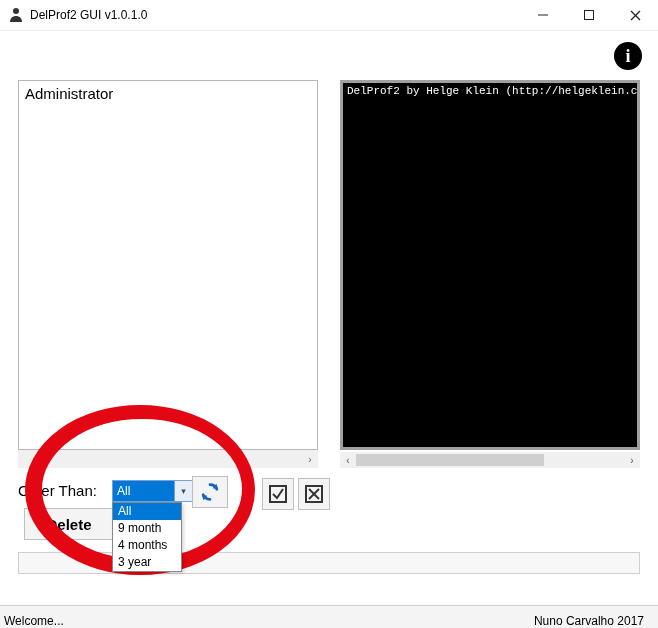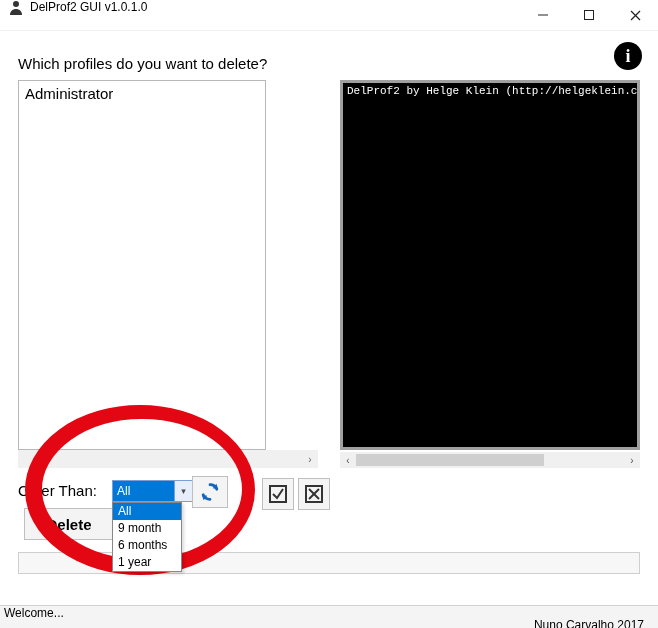--- a/index.html
+++ b/index.html
@@ -9,20 +9,21 @@
     height: 628px;
     font-family: "Segoe UI", Tahoma, sans-serif;
     font-size: 12px;
     background: #fff;
     overflow: hidden;
     position: relative;
   }
   .titlebar {
     height: 30px;
     display: flex;
+    align-items: center;
     background: #fff;
     border-bottom: 1px solid #f0f0f0;
   }
   .titlebar .app-icon {
     width: 16px; height: 16px;
     margin: 0 6px 0 8px;
     display: flex; align-items: center; justify-content: center;
   }
   .titlebar .title-text { flex: 0 0 auto; color: #000; }
   .titlebar .spacer { flex: 1 1 auto; }
@@ -42,21 +43,21 @@
     top: 30px; left: 0; right: 0; bottom: 0;
   }
   .section-label {
     position: absolute;
     font-size: 15px;
     color: #000;
   }
   .profiles-list {
     position: absolute;
     left: 18px; top: 50px;
-    width: 248px; height: 370px;
+    width: 300px; height: 370px;
     border: 1px solid #b8b8b8;
     background: #fff;
     box-sizing: border-box;
     padding: 4px 6px;
     font-size: 15px;
     overflow: auto;
   }
   .profiles-list .item { line-height: 18px; }
   .hscroll {
     position: absolute;
@@ -198,21 +199,21 @@
     background: #f7f7f7;
     box-sizing: border-box;
   }
   .statusbar {
     position: absolute;
     left: 0; right: 0; bottom: 0;
     height: 22px;
     border-top: 1px solid #d0d0d0;
     background: #f4f4f4;
     display: flex;
-    align-items: flex-start;
+    align-items: flex-end;
     font-size: 12px;
     color: #000;
   }
   .statusbar .left { padding-left: 4px; flex:1; }
   .statusbar .right { padding-right: 14px; margin-top: 12px; }
   .annot {
     position: absolute;
     pointer-events: none;
     z-index: 5;
   }
@@ -242,21 +243,20 @@
   <div class="win-btn">
     <svg width="11" height="11">
         <line x1="1" y1="1" x2="10" y2="10" stroke-width="1.2"></line>
         <line x1="10" y1="1" x2="1" y2="10" stroke-width="1.2"></line>
       </svg>
   </div>
 </div>
 
 <div class="client">
 
-  <div class="section-label" style="left:18px; top:25px;">Which profiles do you want to delete?</div>
   <div class="section-label" style="left:340px; top:25px;margin-top:24px;">Log</div>
 
   <div class="info-btn">
     <span>i</span>
   </div>
 
   <div class="profiles-list">
     <div class="item">Administrator</div>
   </div>
   <div class="hscroll">
@@ -282,22 +282,22 @@
   <div class="older-label">Older Than:</div>
 
   <div class="combo-wrap">
     <div class="combo">
       <div class="sel">All</div>
       <div class="drop">▾</div>
     </div>
     <div class="combo-list">
       <div class="opt selected">All</div>
       <div class="opt">9 month</div>
-      <div class="opt">6 months</div>
-      <div class="opt">1 year</div>
+      <div class="opt">4 months</div>
+      <div class="opt">3 year</div>
     </div>
   </div>
 
   <div class="refresh-btn">
     <svg width="22" height="22" viewBox="0 0 24 24">
       <path d="M12 4a8 8 0 0 1 7.4 5" fill="none" stroke="#1565c0" stroke-width="3" stroke-linecap="round"></path>
       <polygon points="21,9 15,8 19,3" fill="#1565c0"></polygon>
       <path d="M12 20a8 8 0 0 1-7.4-5" fill="none" stroke="#1565c0" stroke-width="3" stroke-linecap="round"></path>
       <polygon points="3,15 9,16 5,21" fill="#1565c0"></polygon>
     </svg>

